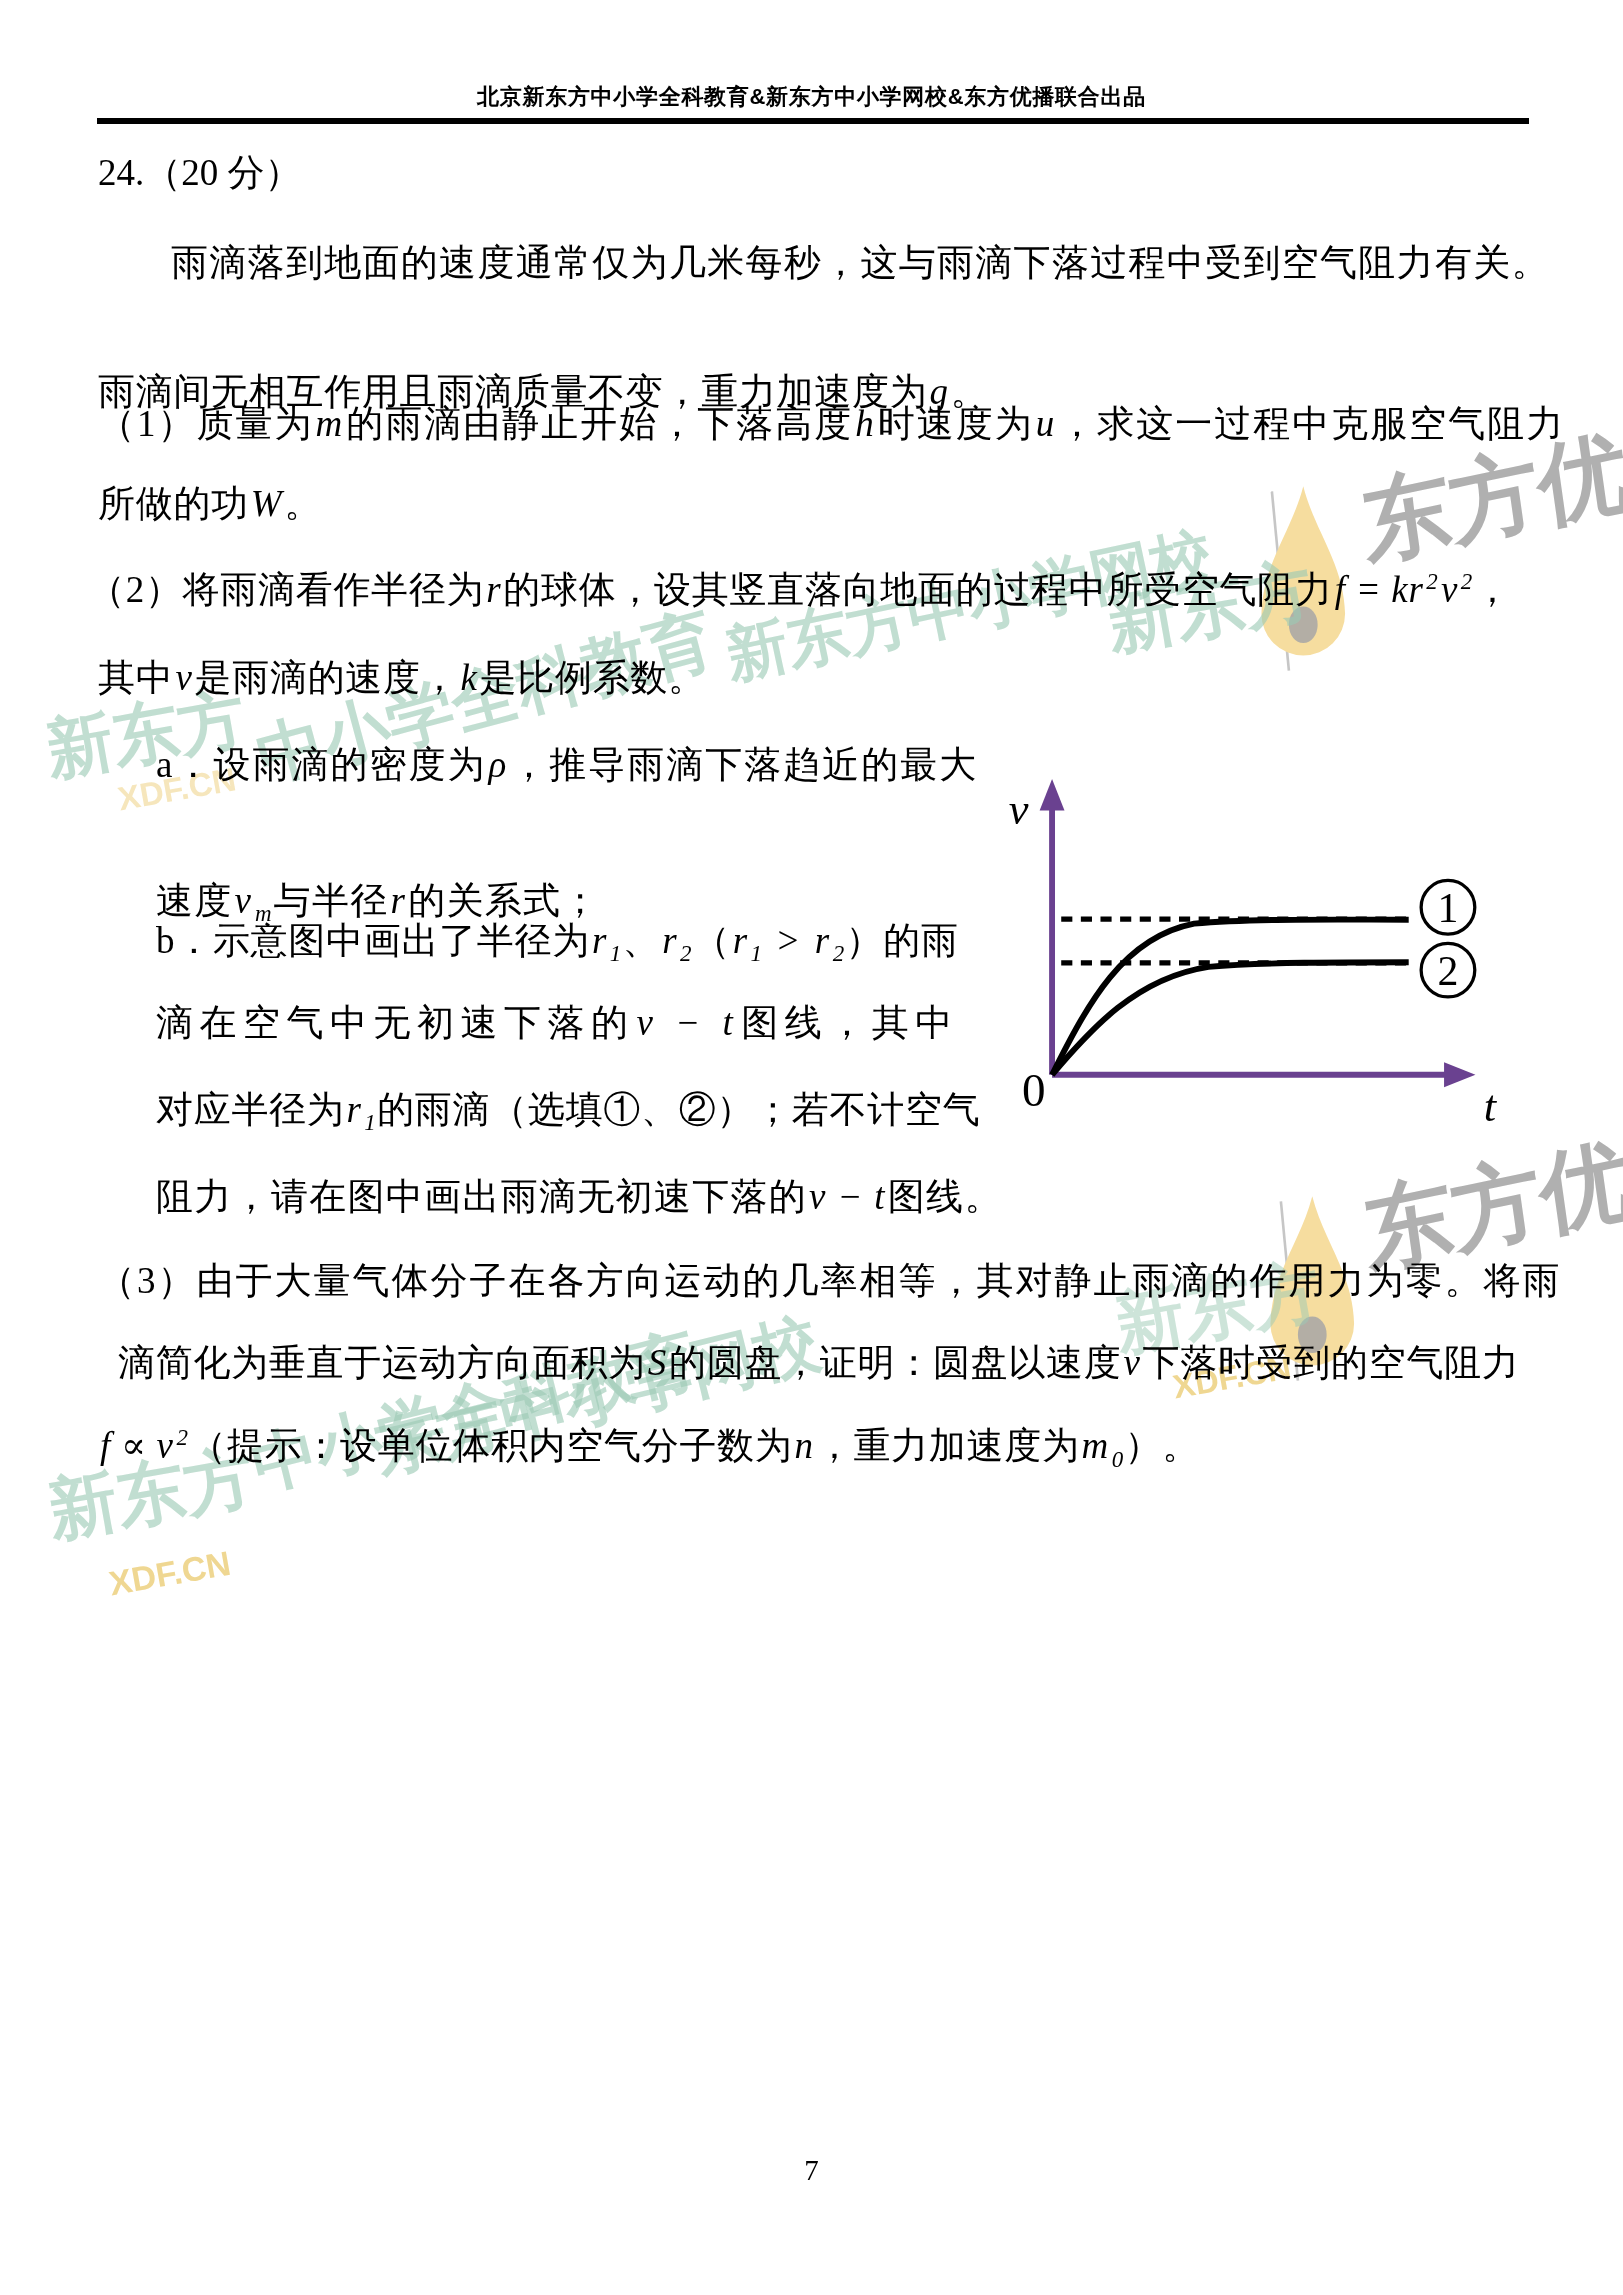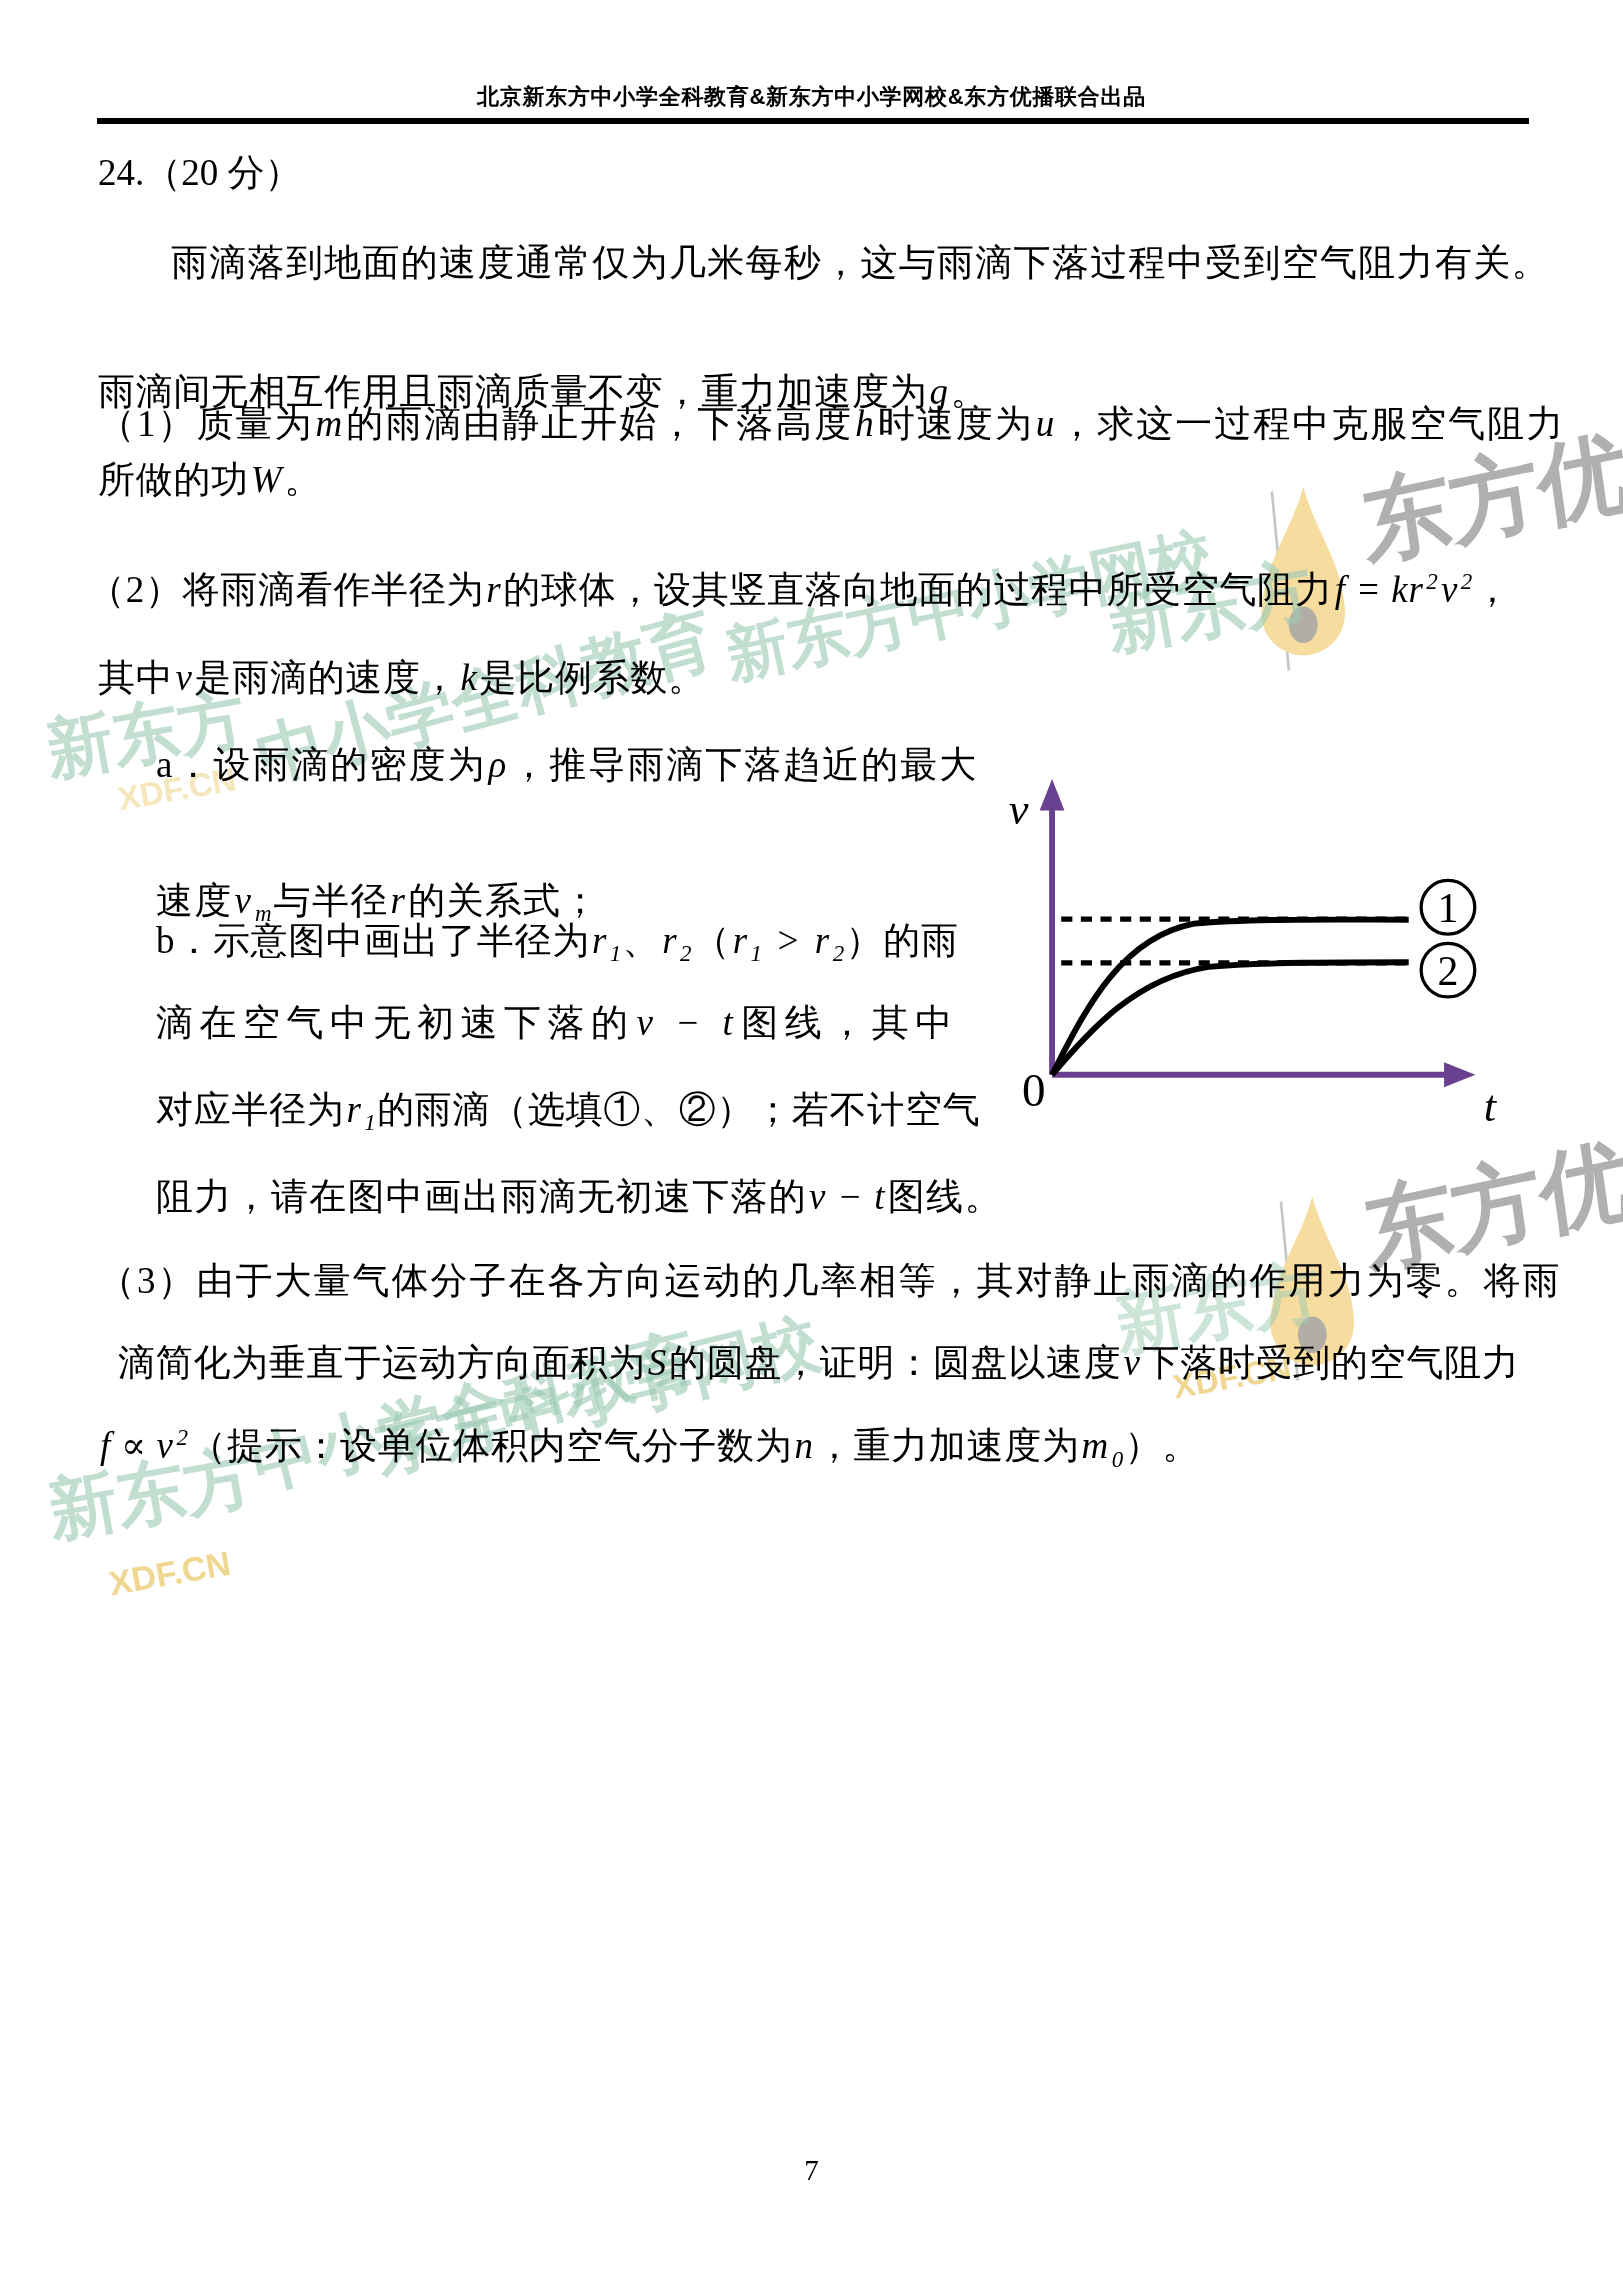--- a/index.html
+++ b/index.html
@@ -18,21 +18,21 @@
   .rule{position:absolute;left:97px;top:118px;width:1432px;height:5.9px;background:#000;}
   
   .ln{position:absolute;font-size:37px;white-space:nowrap;line-height:1.2;}
   .ln .tx{font-style:normal;}
   .ln .mi{font-style:italic;font-family:"Liberation Serif","DejaVu Serif",serif;margin:0 2px;}
   .ln sub.mi,.ln sup.mi{font-size:0.62em;margin:0 0.7px;}
   .q      {left:98px;top:151px;}
   .l1     {left:171px;top:241px;letter-spacing:1.3px;}
   .l2     {left:98px;top:322px;letter-spacing:0.7px;margin-top:48px;}
   .l3     {left:98px;top:402px;letter-spacing:2px;}
-  .l4     {left:98px;top:458px;letter-spacing:0.7px;}
+  .l4     {left:98px;top:482px;letter-spacing:0.7px;}
   .l5     {left:88px;top:568px;letter-spacing:0.7px;}
   .l6     {left:98px;top:656px;letter-spacing:0.7px;}
   .l7     {left:156px;top:743px;letter-spacing:2px;}
   .l8     {left:156px;top:879px;letter-spacing:1.3px;}
   .l9     {left:156px;top:919px;letter-spacing:0.7px;}
   .l10    {left:156px;top:1001px;letter-spacing:6.5px;}
   .l11    {left:156px;top:1088px;letter-spacing:0.7px;}
   .l12    {left:156px;top:1175px;letter-spacing:1.3px;}
   .l13    {left:98px;top:1259px;letter-spacing:2px;}
   .l14    {left:98px;top:1341px;letter-spacing:0.7px;margin-left:20px;}

